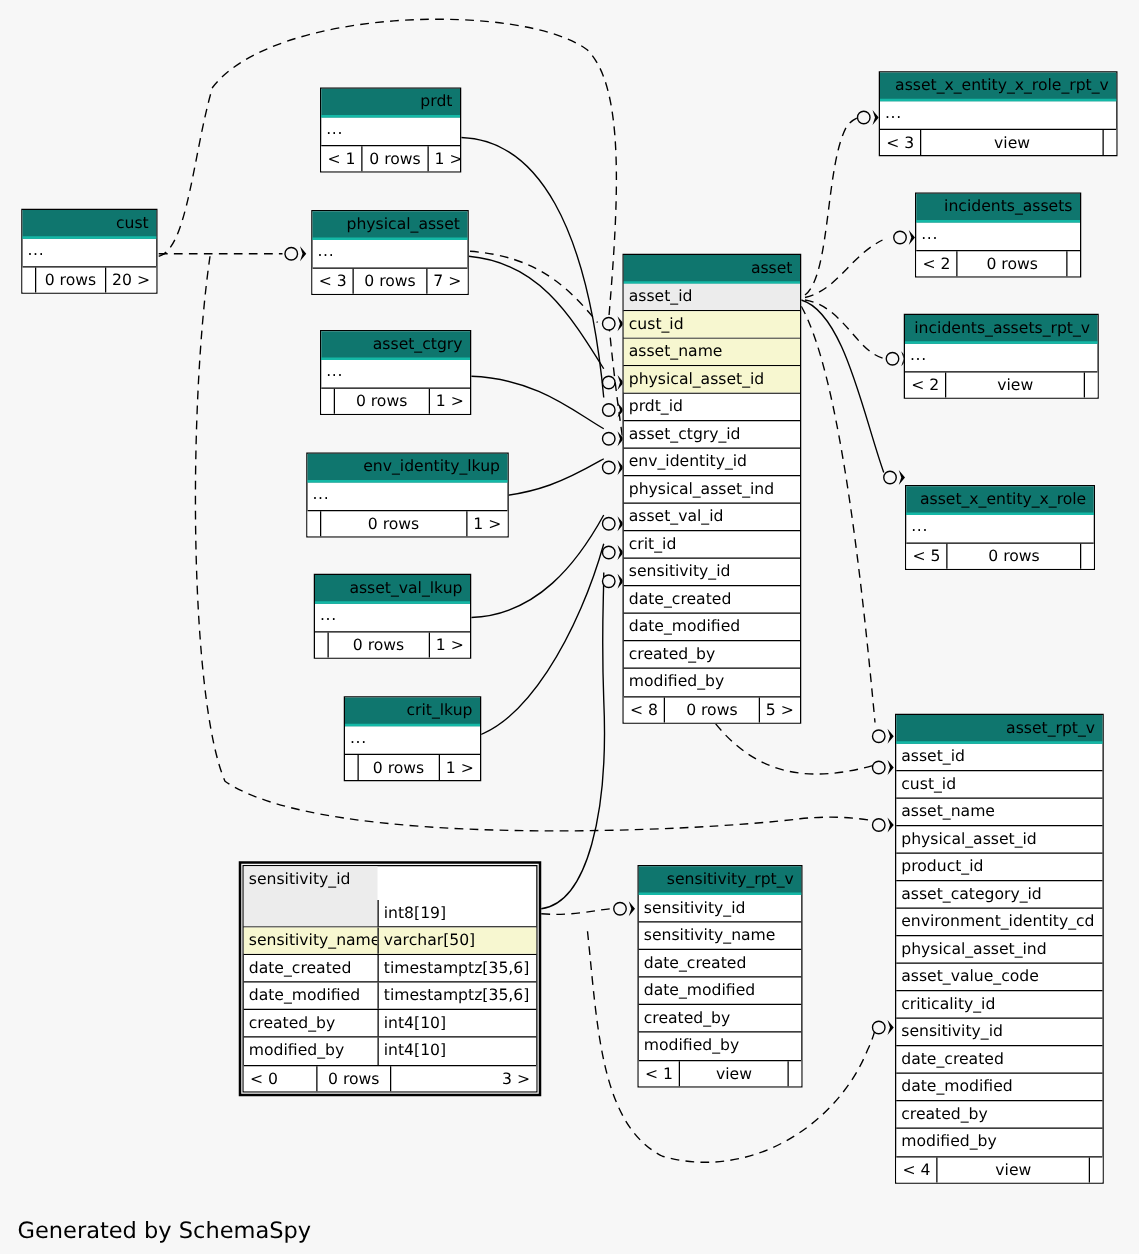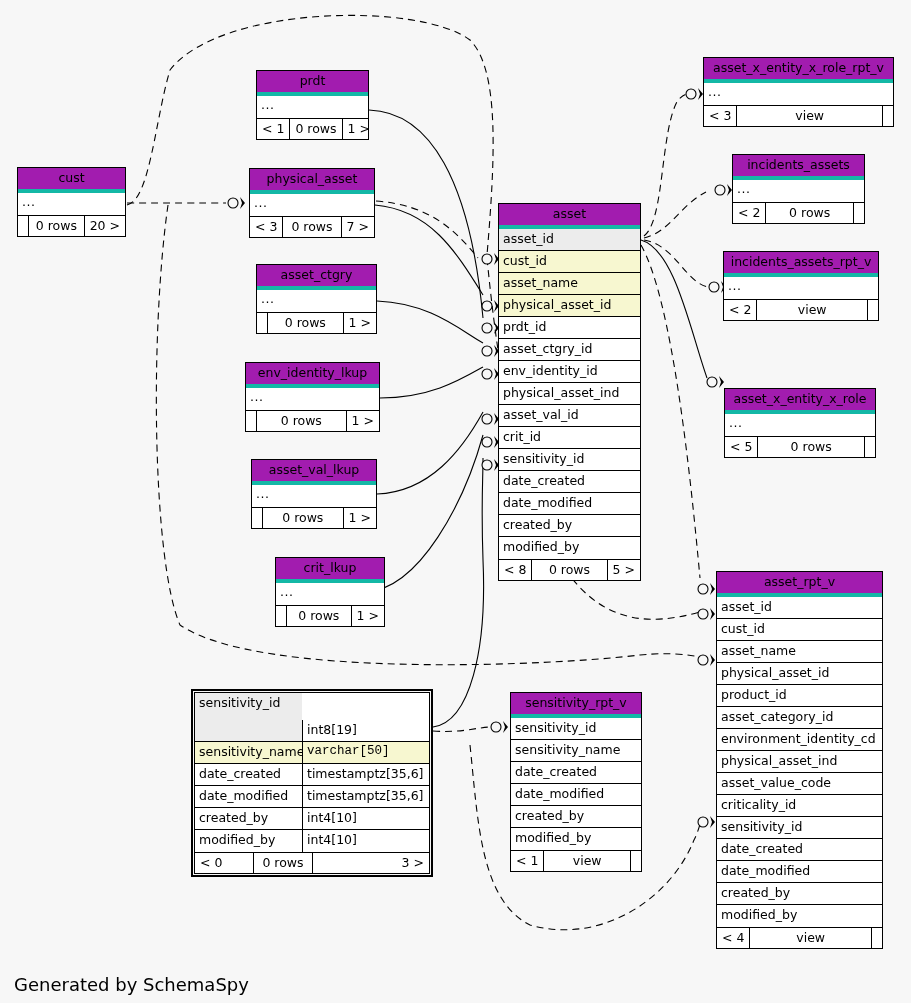--- a/index.html
+++ b/index.html
@@ -66,24 +66,24 @@
     font-size: 12.5px;
     color: #000;
   }
   .table-box.focus {
     border: 1px solid #000;
     outline: 2px solid #000;
     outline-offset: 1px;
   }
 
   .tbl-title {
-    background: #a21caf;
-    text-align: center;
+    background: #0f766e;
+    text-align: right;
     padding: 3px 6px 4px 6px;
-    border-bottom: 4px solid #14b8a6;
+    border-bottom: 2px solid #14b8a6;
     font-size: 12.5px;
     line-height: 1.08;
     white-space: nowrap;
   }
 
   .tbl-rows {
     display: block;
   }
   .row {
     display: flex;
@@ -316,21 +316,21 @@
         <div class="col-name">...</div>
       </div>
     </div>
     <div class="tbl-foot">
       <div class="foot-left"></div>
       <div class="foot-mid">0 rows</div>
       <div class="foot-right">1 &gt;</div>
     </div>
   </div>
 
-  <div class="table-box" style="left:245px; top:362px; width:135px;">
+  <div class="table-box" style="left:245px; top:362px; width:162px;">
     <div class="tbl-title">env_identity_lkup</div>
     <div class="tbl-rows">
       <div class="row ellipsis">
         <div class="col-name">...</div>
       </div>
     </div>
     <div class="tbl-foot">
       <div class="foot-left"></div>
       <div class="foot-mid">0 rows</div>
       <div class="foot-right">1 &gt;</div>
@@ -534,21 +534,21 @@
   </div>
 
   <div class="table-box focus" style="left:194px; top:692px; width:236px;">
     <div class="tbl-rows">
       <div class="row pk">
         <div class="col-name">sensitivity_id</div>
         <div class="col-type" style="width:118px;margin-top:27px;">int8[19]</div>
       </div>
       <div class="row fk">
         <div class="col-name">sensitivity_name</div>
-        <div class="col-type" style="width:118px;font-family:Liberation Mono, monospace;">varchar[50]</div>
+        <div class="col-type" style="width:118px;">varchar[50]</div>
       </div>
       <div class="row">
         <div class="col-name">date_created</div>
         <div class="col-type" style="width:118px;">timestamptz[35,6]</div>
       </div>
       <div class="row">
         <div class="col-name">date_modified</div>
         <div class="col-type" style="width:118px;">timestamptz[35,6]</div>
       </div>
       <div class="row">

